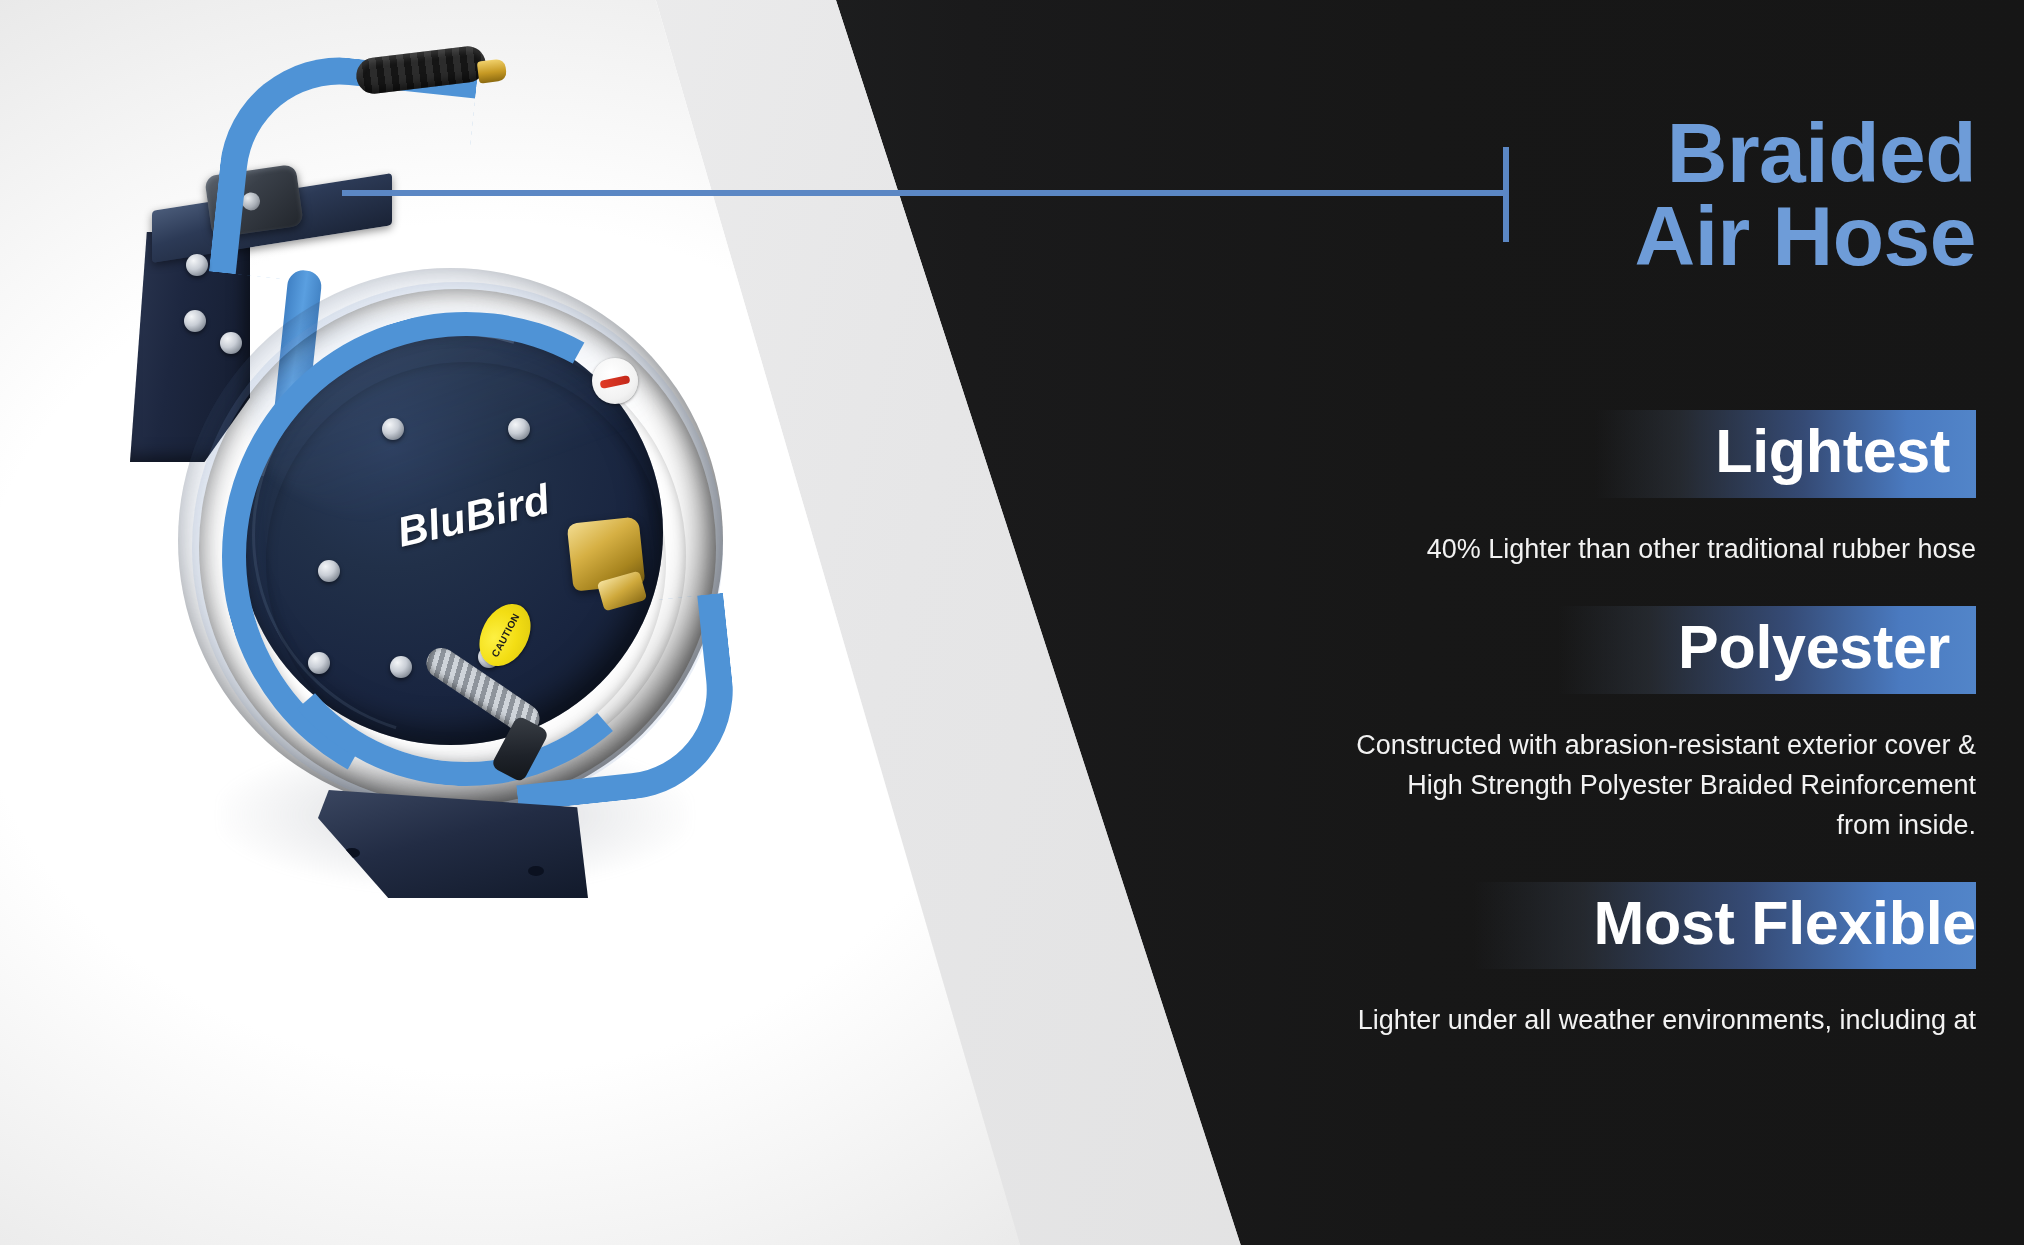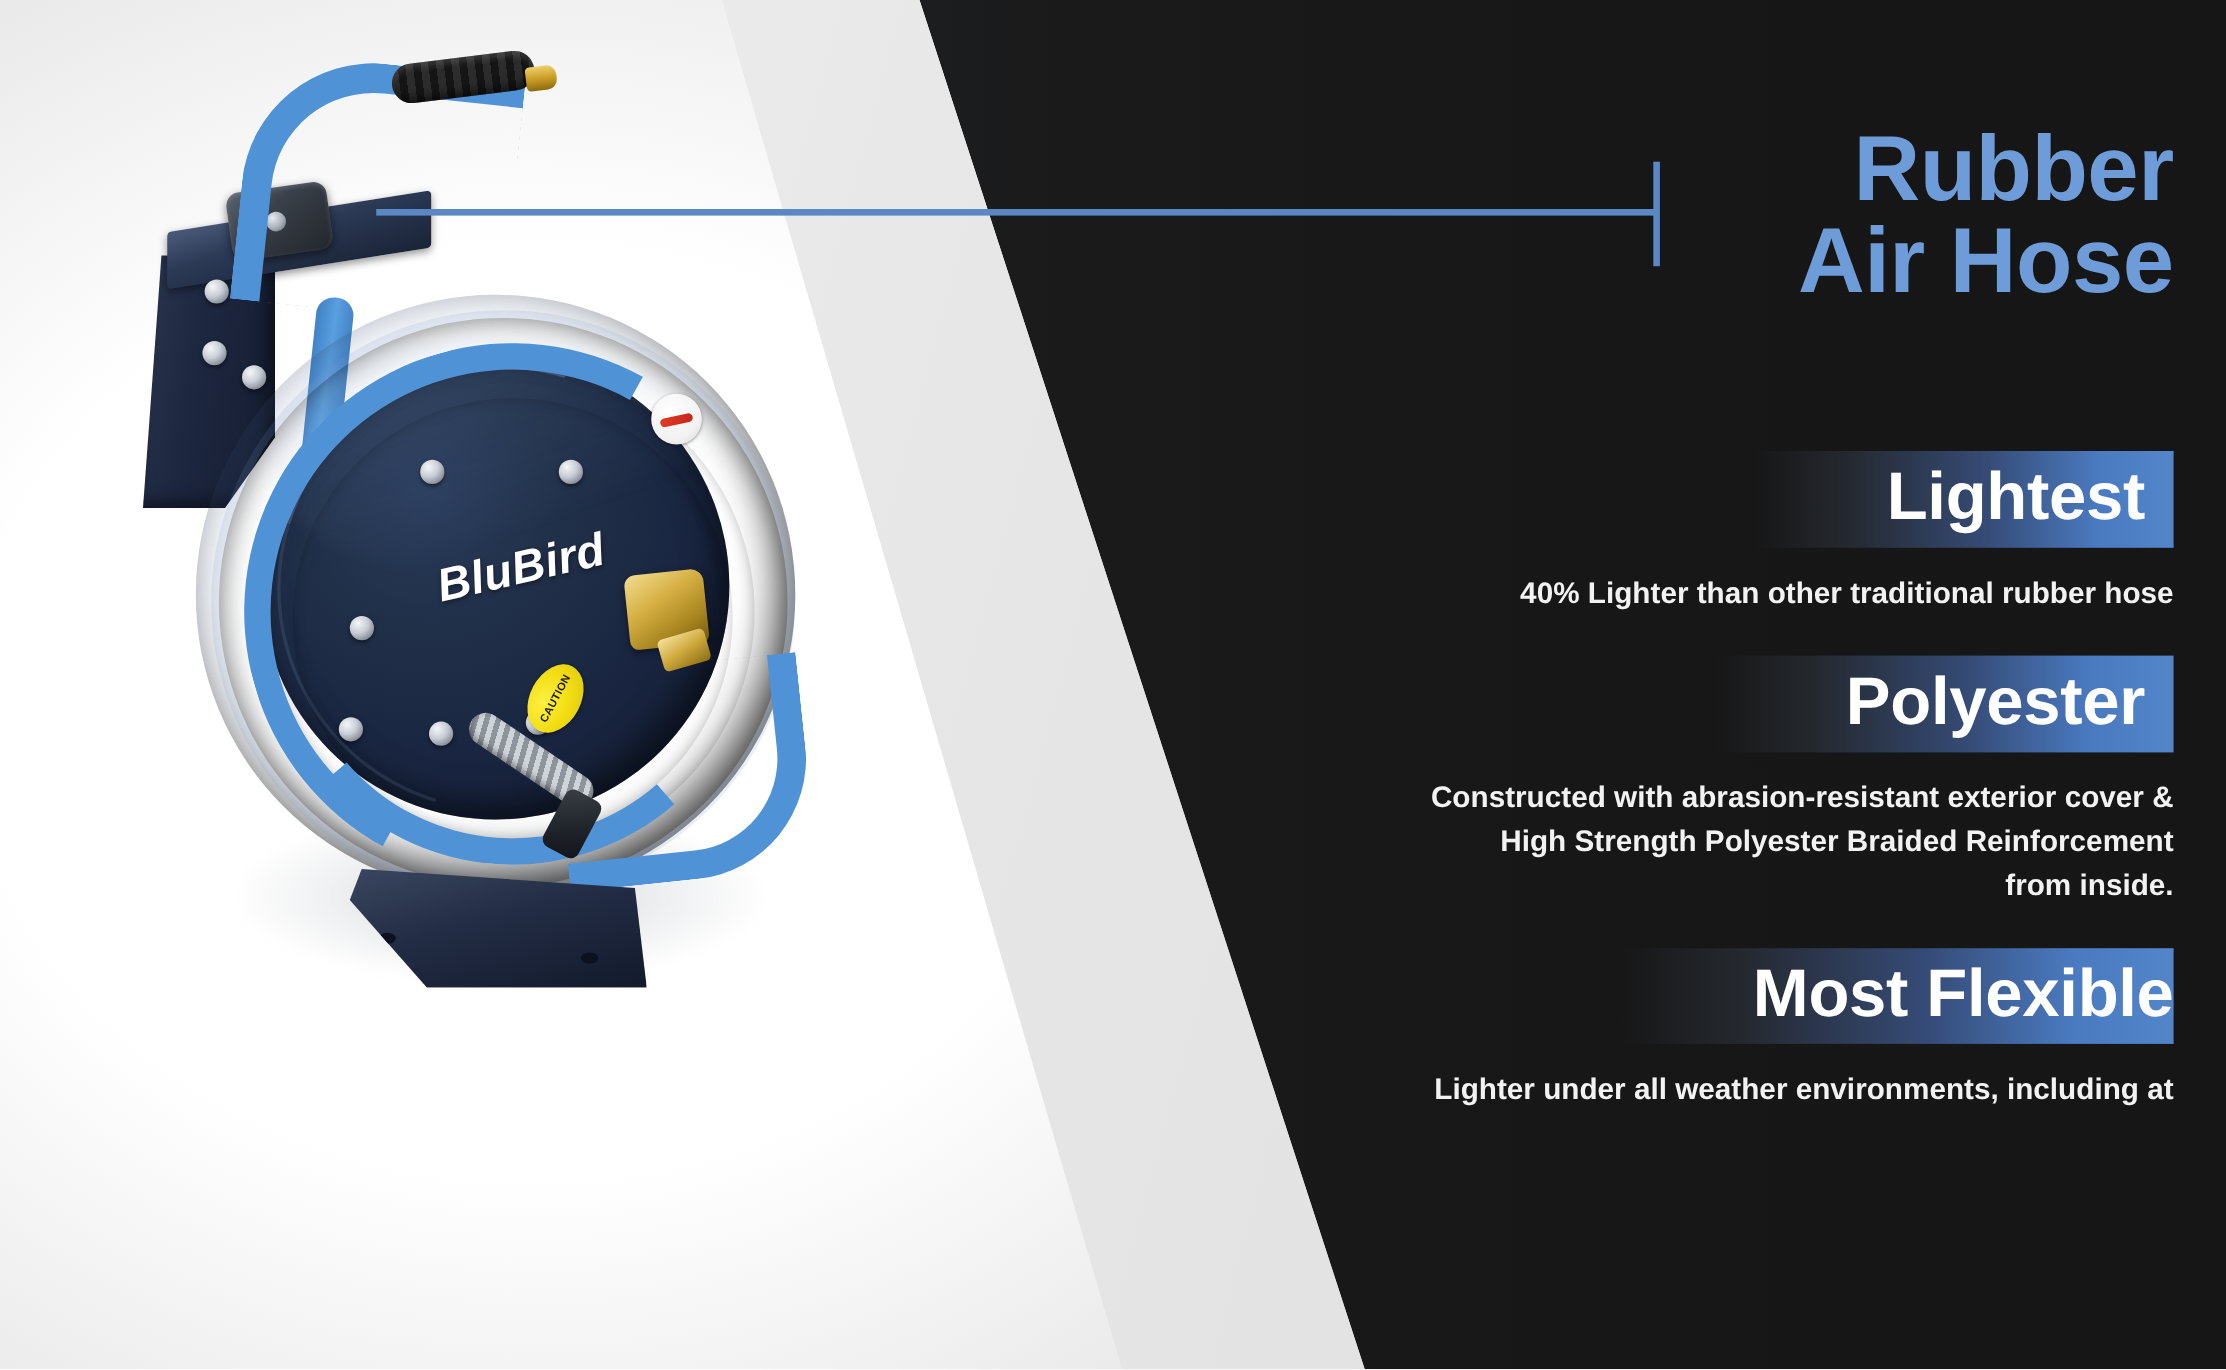--- a/index.html
+++ b/index.html
@@ -107,26 +107,26 @@
     font-size: 61px;
     line-height: 1.08;
     letter-spacing: -0.3px;
     background: linear-gradient(90deg, rgba(35,37,39,0.0) 0%, rgba(48,55,66,0.55) 22%, rgba(60,86,138,0.82) 55%, #4a7ac0 82%, #5285c9 100%);
     text-align: right;
     white-space: nowrap;
   }
   .badge--wide { padding-right: 0; }
 
   .feature-text {
-    margin-top: 22px;
+    margin-top: 32px;
     color: #f2f2f2;
     font-size: 27px;
     line-height: 1.48;
     text-align: right;
-    font-weight: 700;
+    font-weight: 400;
   }
   .feature-text .line { display: block; }
 
   
   .product {
     position: absolute;
     left: 100px;
     top: 20px;
     width: 720px;
     height: 910px;
@@ -499,21 +499,21 @@
     <div class="base-plate">
       <div class="base-hole" style="left:26px; top:58px;"></div>
       <div class="base-hole" style="left:210px; top:76px;"></div>
     </div>
   </div>
 
   <div class="callout-line"></div>
   <div class="callout-tick"></div>
 
   <div class="title-block">
-    <span>Rubber</span>
+    <span>Braided</span>
     <span class="l2">Air Hose</span>
   </div>
 
   <div class="features">
 
     <div class="feature">
       <div class="badge-row">
         <div class="badge">Lightest</div>
       </div>
       <div class="feature-text">

